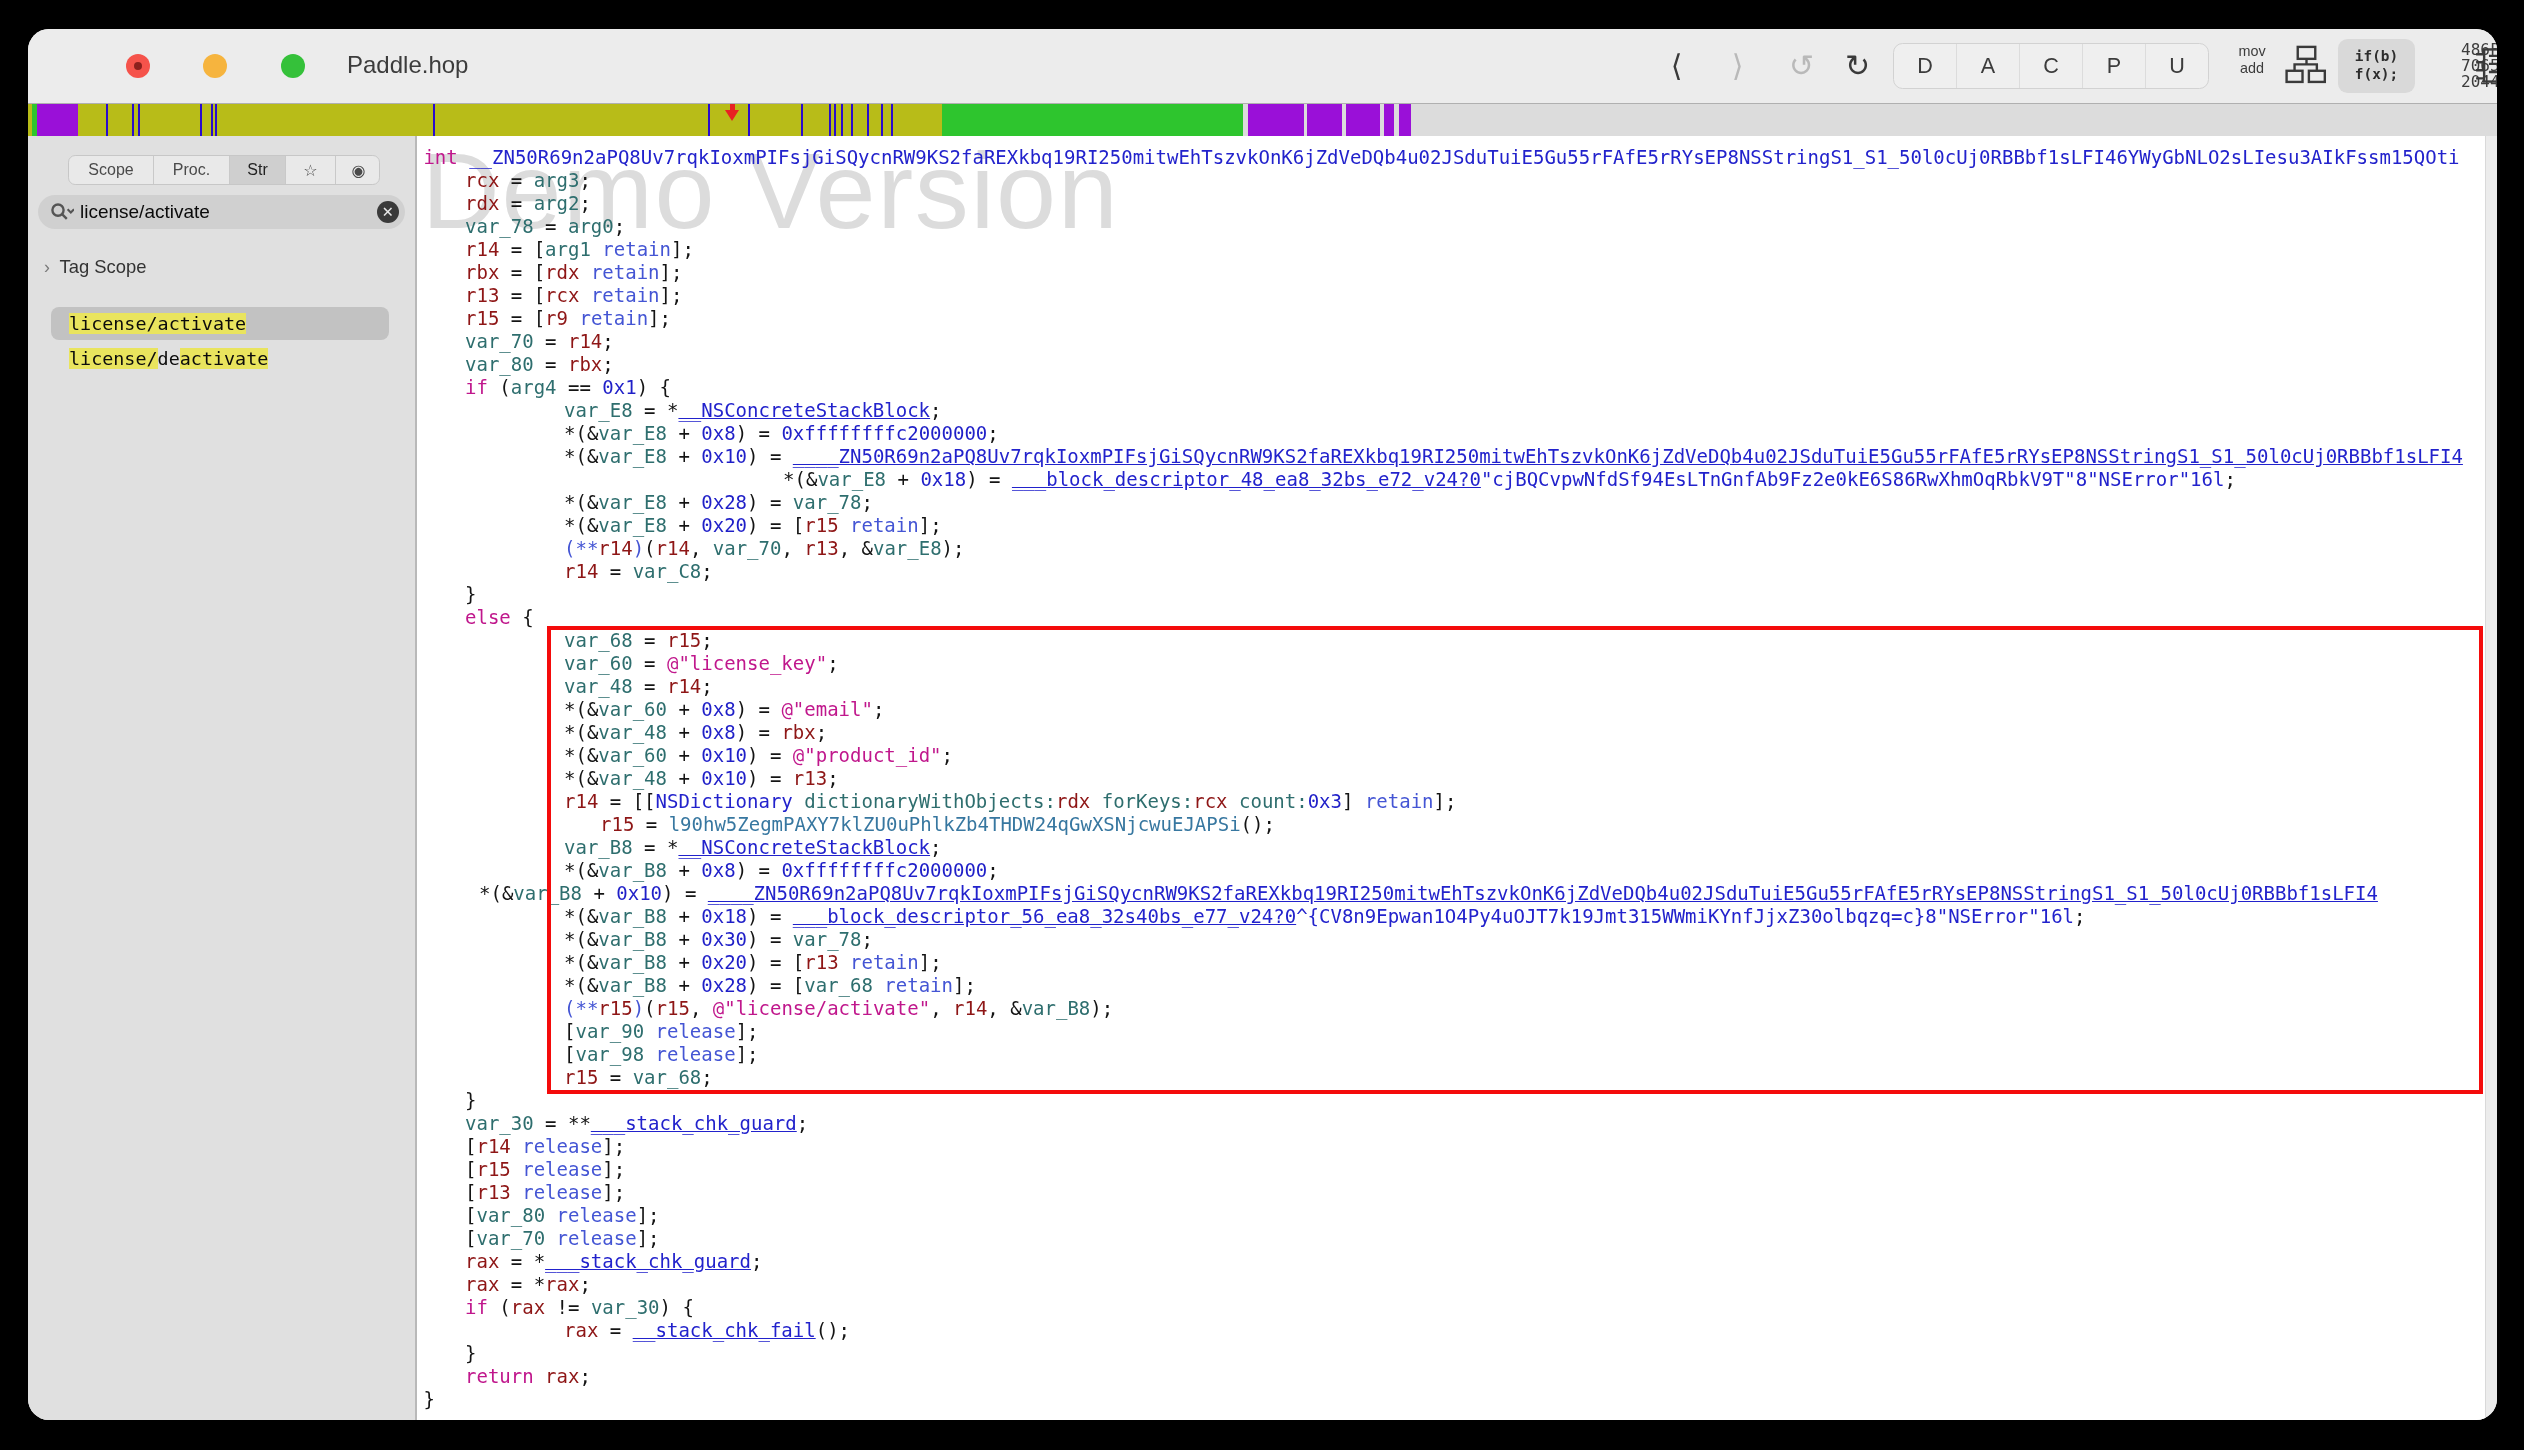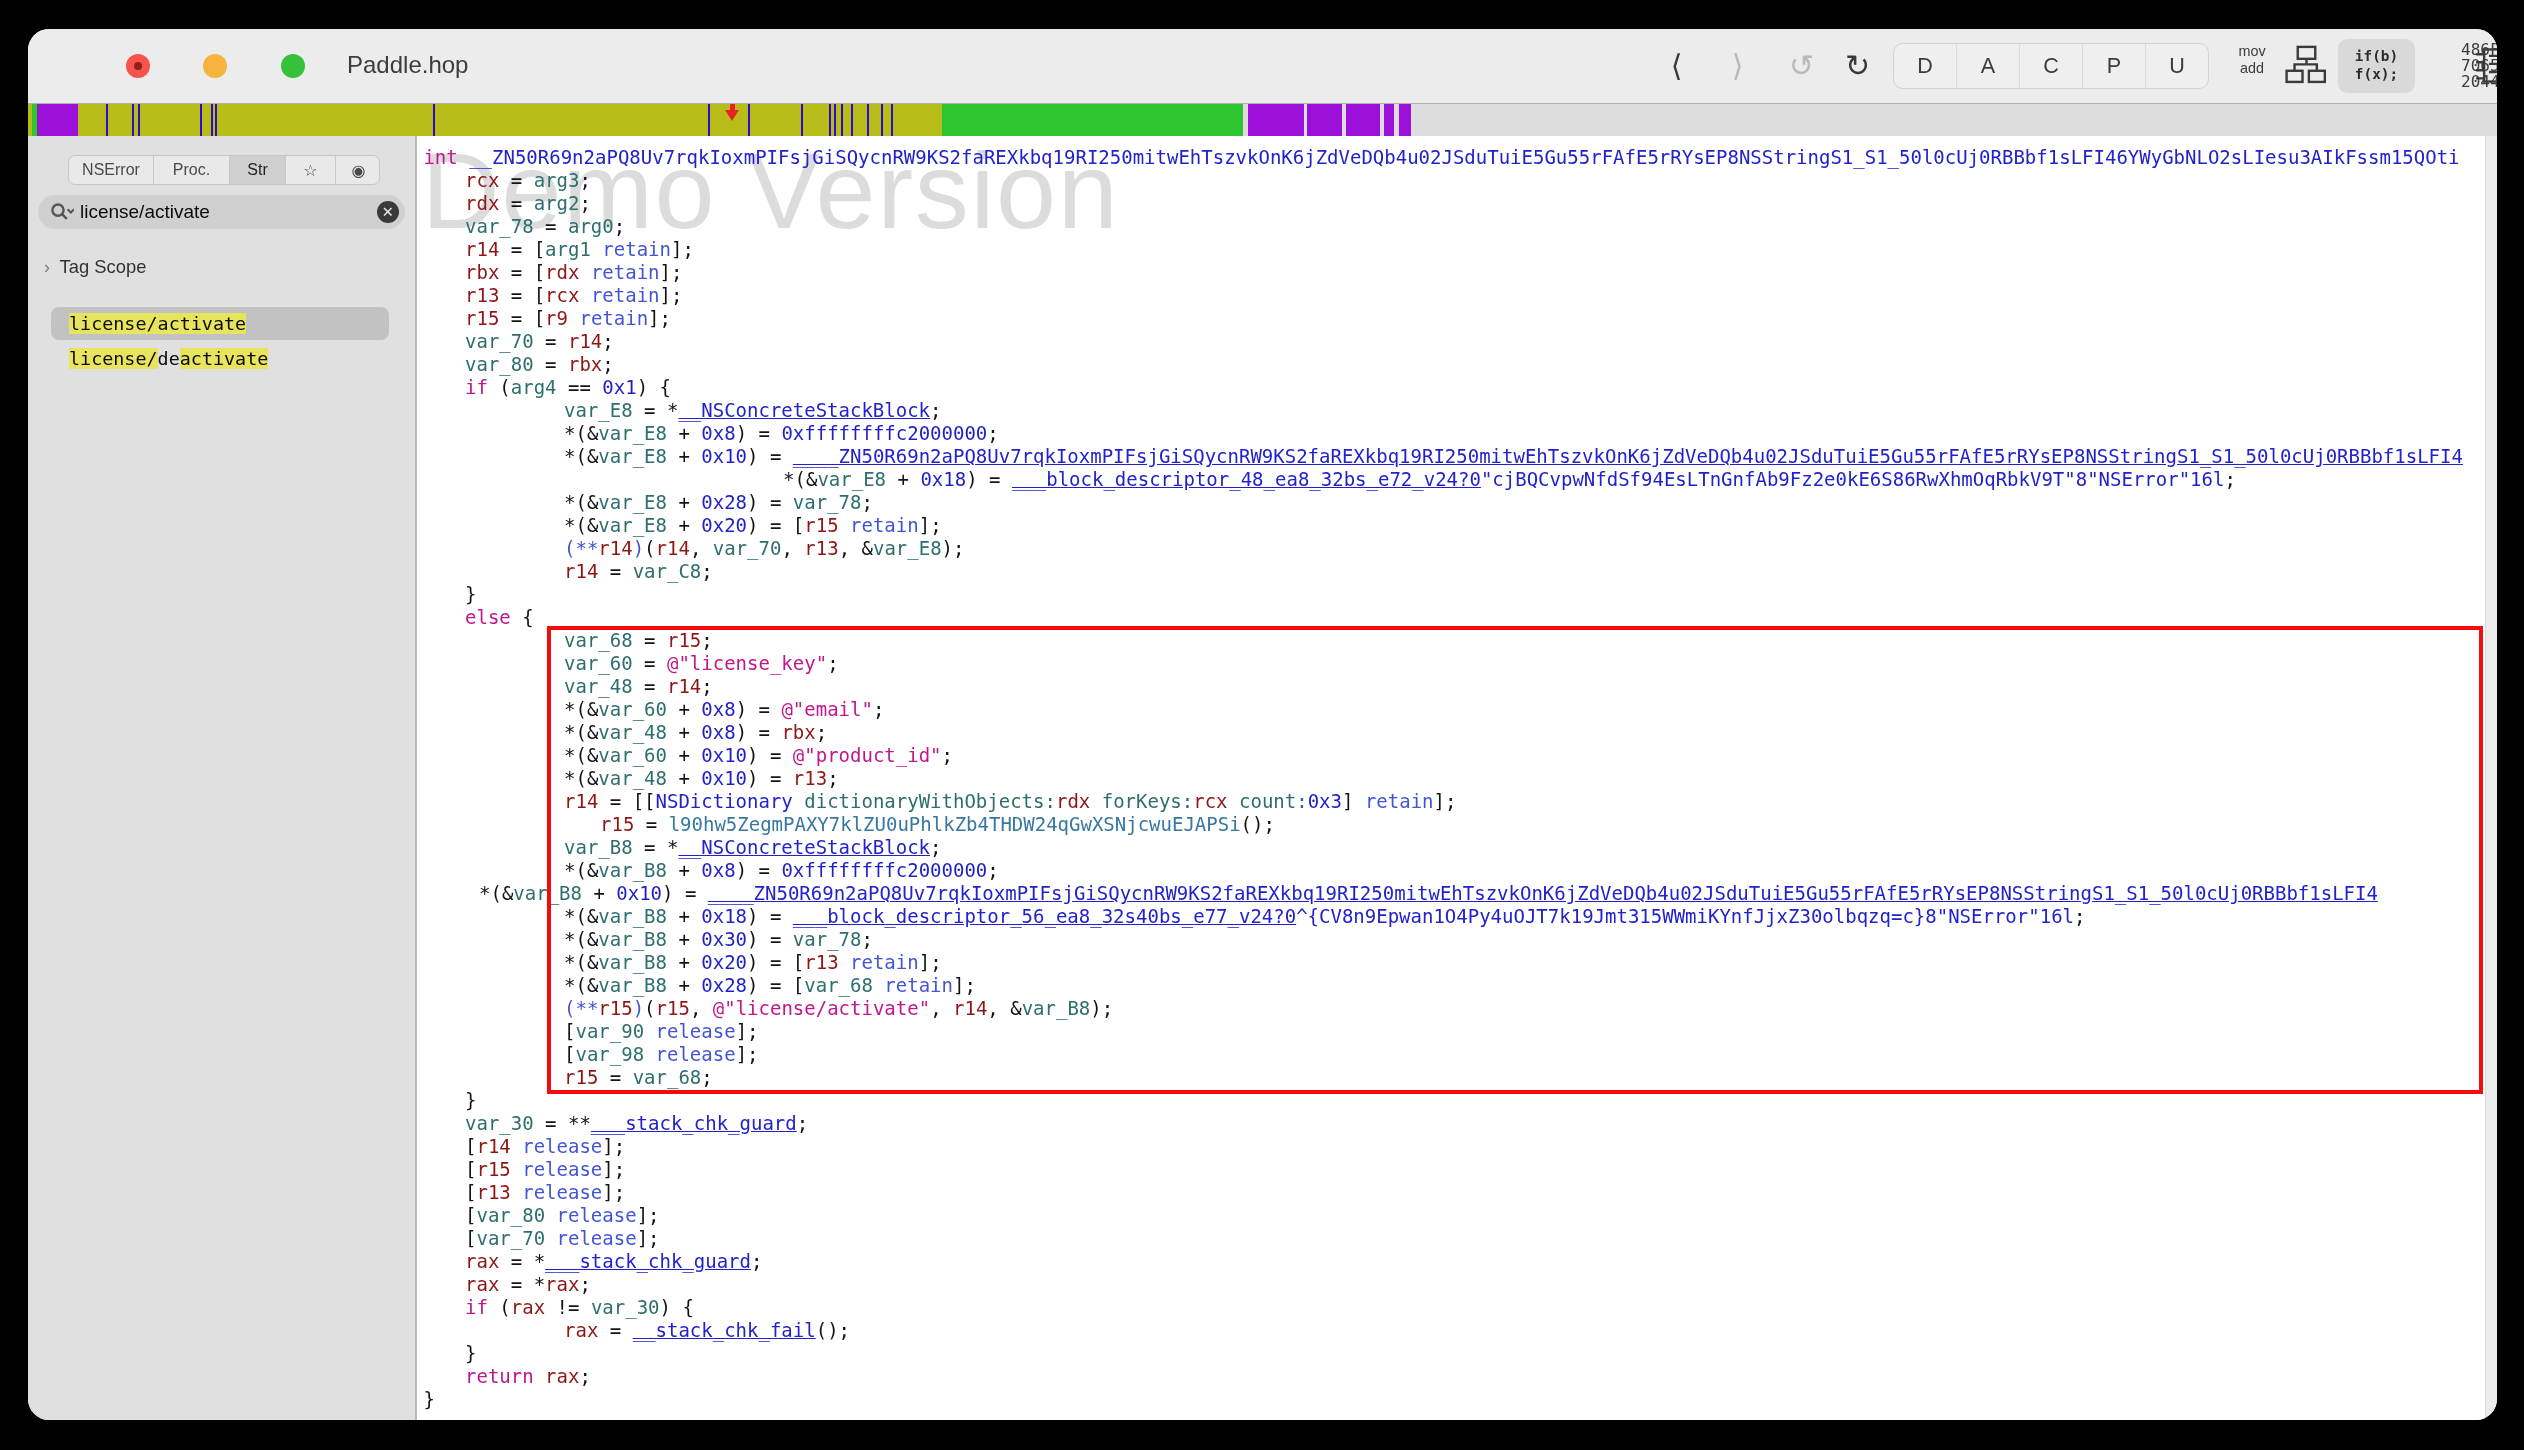--- a/index.html
+++ b/index.html
@@ -167,21 +167,21 @@
       <div class="navtick" style="left: 853px;"></div>
       <div class="navtick" style="left: 863px;"></div>
       <div class="navarrowstem" style="left: 702px;"></div>
       <div class="navarrow" style="left: 697px; top: 5.6px;"></div>
     </div>
 
   <div class="content">
 
     <div class="sidebar">
       <div class="tabs">
-          <div class="tab" style="width: 84px; flex: 0 0 auto;">NSError</div>
+          <div class="tab" style="width: 84px; flex: 0 0 auto;">Scope</div>
           <div class="tab" style="width: 76px; flex: 0 0 auto;">Proc.</div>
           <div class="tab sel" style="width: 56px; flex: 0 0 auto;">Str</div>
           <div class="tab" style="width: 50px; flex: 0 0 auto;">☆</div>
           <div class="tab" style="width: 46px; flex: 0 0 auto;">◉</div>
         </div>
 
       <div class="search">
         <span class="mag">
           <svg width="24" height="21" viewBox="0 0 30 26">
             <circle cx="10" cy="10" r="7" fill="none" stroke="#555" stroke-width="3"></circle>

